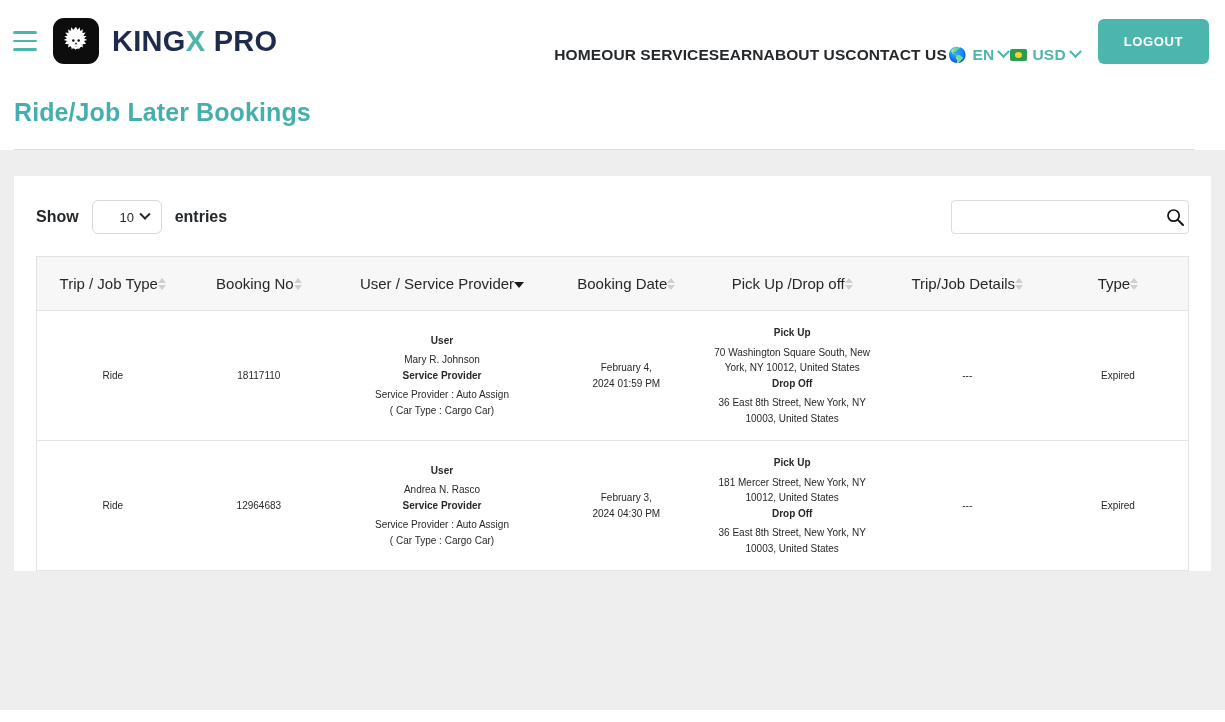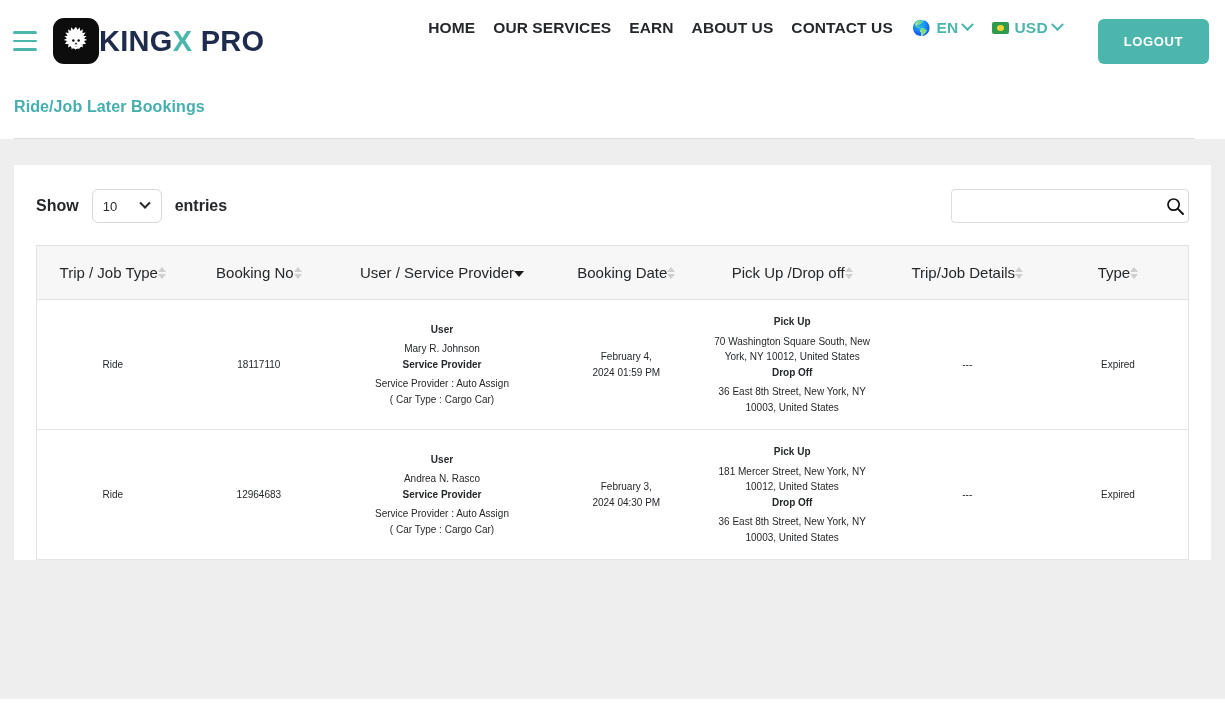--- a/index.html
+++ b/index.html
@@ -35,20 +35,21 @@
   .hamburger span {
     display: block;
     height: 2.5px;
     width: 24px;
     background: #4db6ac;
     border-radius: 2px;
   }
   .brand {
     display: flex;
     align-items: center;
+    gap: 13px;
     text-decoration: none;
   }
   .brand-mark {
     width: 46px;
     height: 46px;
     background: #0d0d0d;
     border-radius: 11px;
     display: flex;
     align-items: center;
     justify-content: center;
@@ -59,22 +60,21 @@
     font-weight: 800;
     letter-spacing: 0.3px;
     color: #1f2b4d;
     white-space: nowrap;
   }
   .brand-name .accent { color: #4db6ac; }
 
   .main-nav {
     margin-left: auto;
     display: flex;
-    align-items: flex-start;
-    gap: 18px;
+    align-items: flex-end;
   }
   .nav-link {
     font-size: 15.5px;
     font-weight: 700;
     color: #25282b;
     text-decoration: none;
     letter-spacing: 0.1px;
     white-space: nowrap;
     cursor: pointer;
   }
@@ -127,21 +127,21 @@
     font-family: "Liberation Sans", sans-serif;
     cursor: pointer;
   }
 
   
   .title-block {
     background: #ffffff;
     padding: 16px 16px 0 14px;
   }
   .page-title {
-    font-size: 16px;
+    font-size: 25px;
     font-weight: 700;
     color: #45aeae;
     margin: 0 0 22px 0;
     letter-spacing: 0.1px;
   }
   .title-rule {
     height: 1px;
     background: #dddddd;
     margin-left: 0;
     margin-right: 14px;
@@ -175,20 +175,21 @@
     position: relative;
     width: 70px;
     height: 34px;
     border: 1px solid #d8d8d8;
     border-radius: 6px;
     display: flex;
     align-items: center;
     padding: 0 10px;
     background: #fff;
     cursor: pointer;
+    justify-content: center;
   }
   .entries-select .val {
     font-size: 13px;
     font-weight: 400;
     color: #25282b;
   }
   .entries-select .chev-dark {
     position: absolute;
     right: 12px;
     width: 8px; height: 8px;

